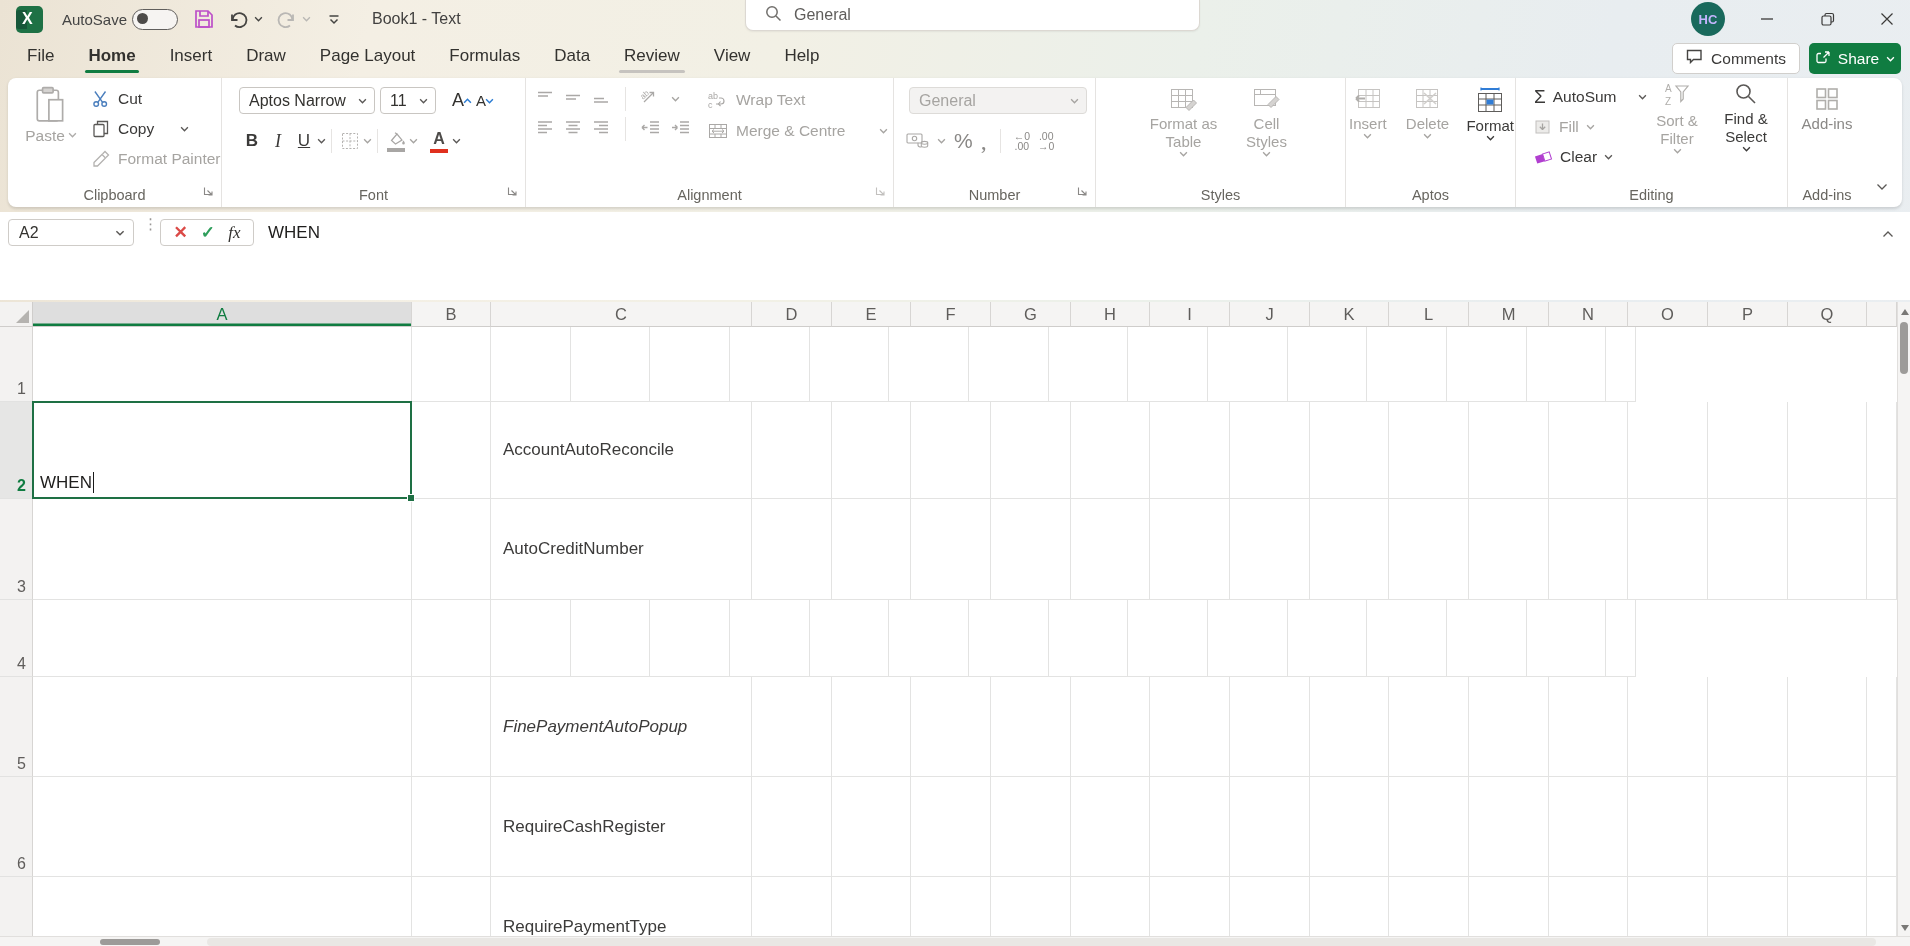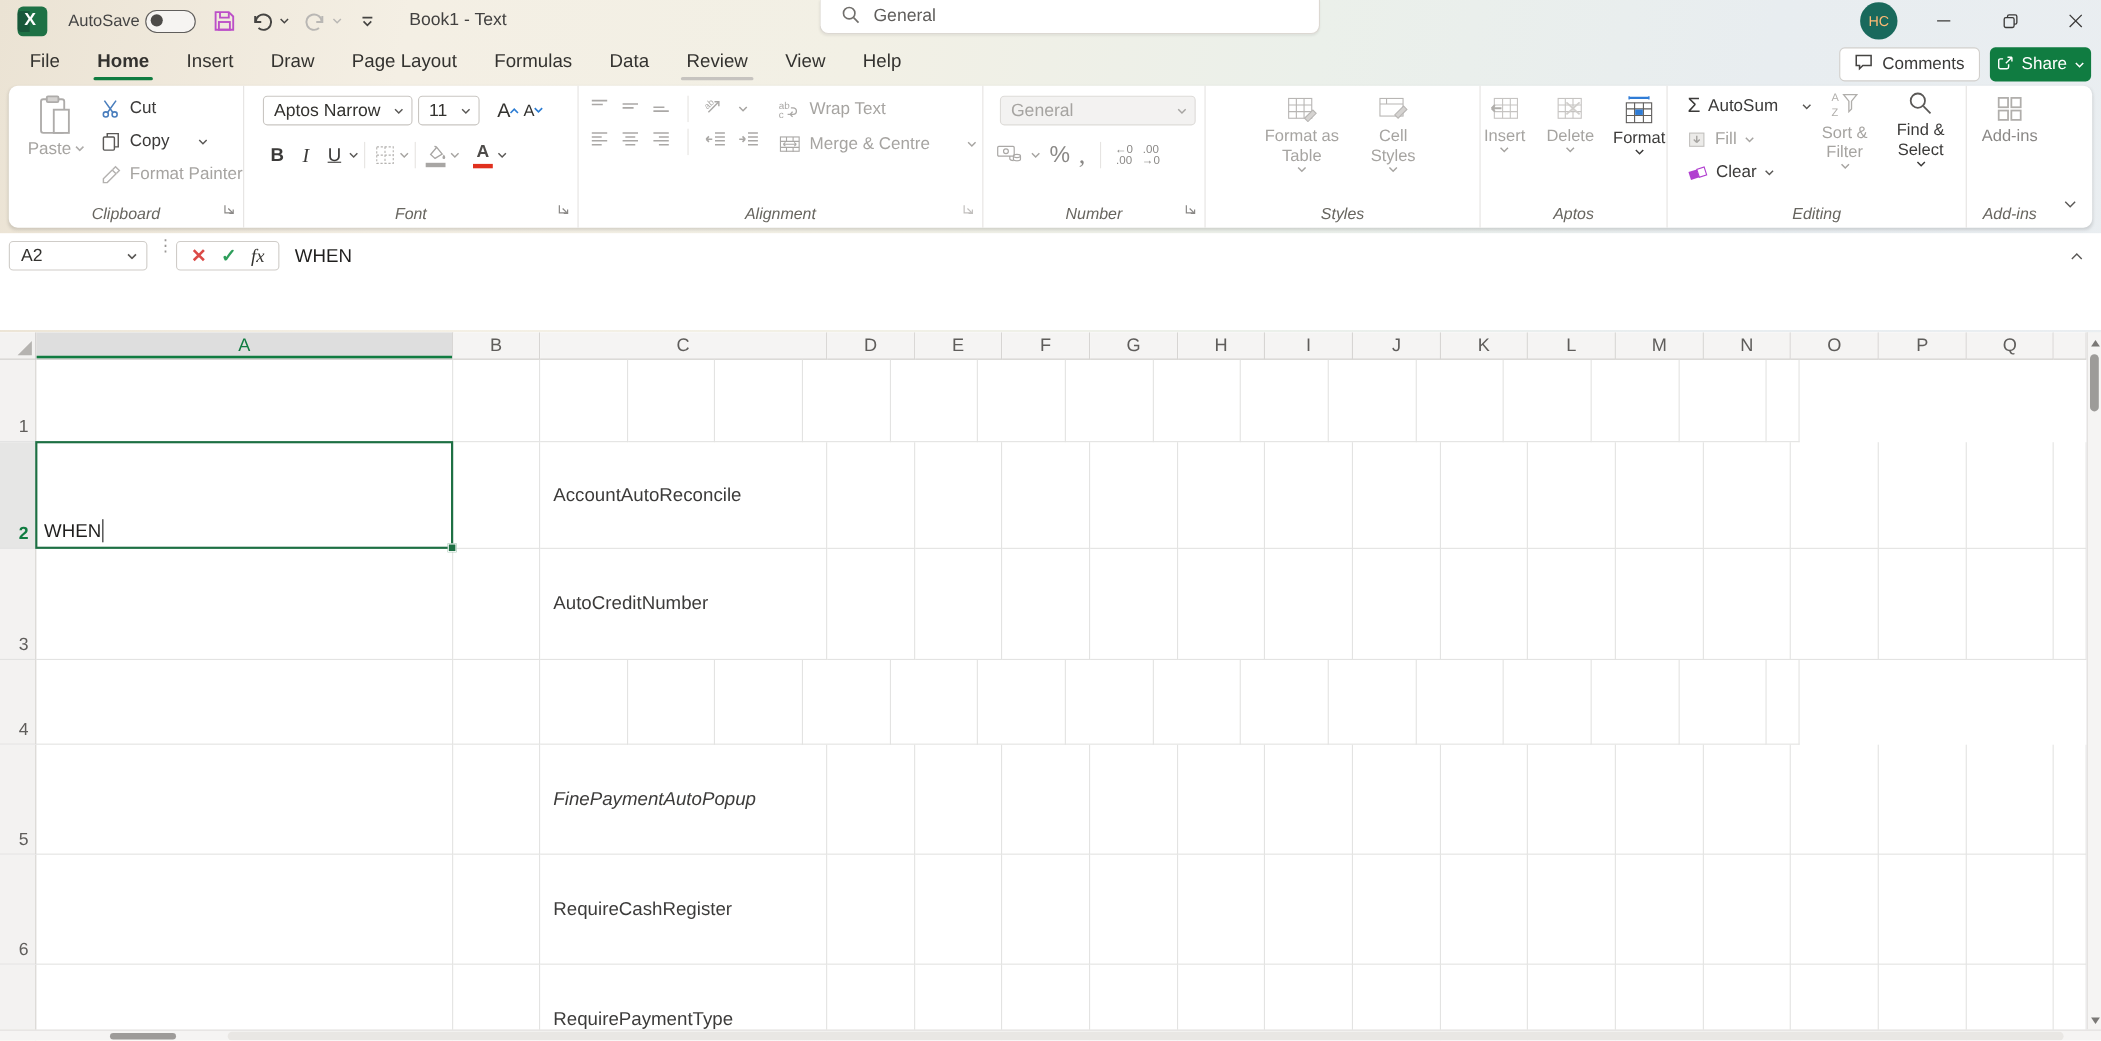--- a/index.html
+++ b/index.html
@@ -20,21 +20,21 @@
   .toggle .pill { width:46px; height:21px; border:1.5px solid #605e5c; border-radius:11px; background:#f6f4f2; position:relative; }
   .toggle .knob { position:absolute; left:4px; top:3.5px; width:11px; height:11px; border-radius:50%; background:#4d4b49; }
   .qat-save { left:193px; } .qat-undo { left:228px; } .qat-undo-chev { left:254px; }
   .qat-redo { left:276px; } .qat-redo-chev { left:302px; } .qat-overflow { left:327px; }
   .doc-title { left:372px; font-size:16px; color:#424140; }
   .searchbox { position:absolute; left:745px; top:0; width:455px; height:31px; background:#fff;
     border:1px solid #dcd8d2; border-top:none; border-radius:0 0 8px 8px; display:flex; align-items:center;
     padding-left:18px; gap:12px; box-shadow:0 1px 2px rgba(0,0,0,.06); }
   .searchbox .ph { font-size:16px; color:#5f5d5b; }
   .avatar { position:absolute; left:1691px; top:2px; width:34px; height:34px; border-radius:50%;
-    background:#19695c; color:#fdba74; font-size:13px; font-weight:400; display:flex; align-items:center; justify-content:center; }
+    background:#19695c; color:#c4b5fd; font-size:13px; font-weight:700; display:flex; align-items:center; justify-content:center; }
   .winbtn { position:absolute; top:0; width:46px; height:38px; display:flex; align-items:center; justify-content:center; }
   .win-min { left:1744px; } .win-max { left:1804px; } .win-close { left:1864px; }
 
   
   .tabrow { position:absolute; left:0; top:38px; width:1910px; height:40px; }
   #tabstrip { position:absolute; left:10px; top:0; display:flex; height:36px; }
   .tab { position:relative; padding:0 17px; font-size:17px; color:#33322f; display:flex; align-items:center; }
   .tab.active { font-weight:700; }
   .tab.active:after { content:""; position:absolute; left:14px; right:14px; bottom:1px; height:3.5px; border-radius:2px; background:#107c41; }
   .tab.hovered:after { content:""; position:absolute; left:12px; right:12px; bottom:1px; height:3.5px; border-radius:2px; background:#c6c3bf; }
@@ -42,21 +42,21 @@
     border:1px solid #d1cfcc; border-radius:5px; display:flex; align-items:center; gap:8px; font-size:15.5px; color:#3b3a39; }
   .share-btn { position:absolute; right:9px; top:5px; height:31px; width:92px; background:#107c41; color:#fff;
     border-radius:5px; display:flex; align-items:center; justify-content:center; gap:7px; font-size:15.5px; }
 
   
   .ribbon { position:absolute; left:8px; top:78px; width:1894px; height:129px; background:#fff;
     border-radius:8px; box-shadow:0 1.5px 3px rgba(0,0,0,.13); display:flex; }
   .rgroup { position:relative; height:100%; border-right:1px solid #e5e3e1; display:flex; flex-direction:column; }
   .rgroup:last-of-type { border-right:none; }
   .g-body { flex:1; position:relative; }
-  .g-foot { height:25px; position:relative; display:flex; align-items:center; justify-content:center;font-style:italic; }
+  .g-foot { height:25px; position:relative; display:flex; align-items:center; justify-content:center; }
   .g-foot .gl { font-size:14.5px; color:#67655f; }
   .launcher { position:absolute; right:7px; bottom:6px; }
   .lbl { font-size:15.5px; color:#3b3a39; white-space:nowrap; }
   .dis, .dis .lbl { color:#a6a4a1 !important; }
   .chev { flex:none; }
   .vsep { width:1px; background:#e6e4e2; height:24px; margin:0 5px; align-self:center; }
 
   
   .paste-btn { position:absolute; left:12px; top:8px; width:62px; display:flex; flex-direction:column; align-items:center; }
   .paste-btn .lbl { margin-top:3px; }

